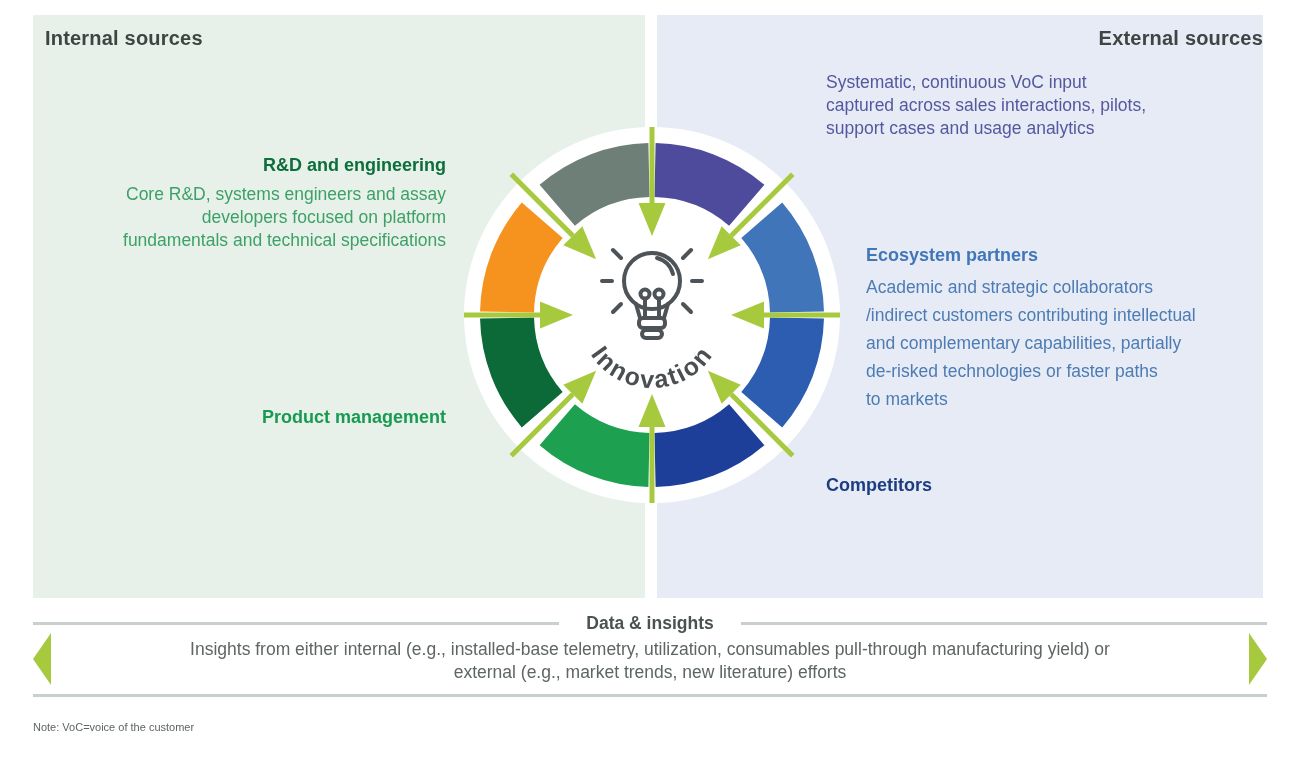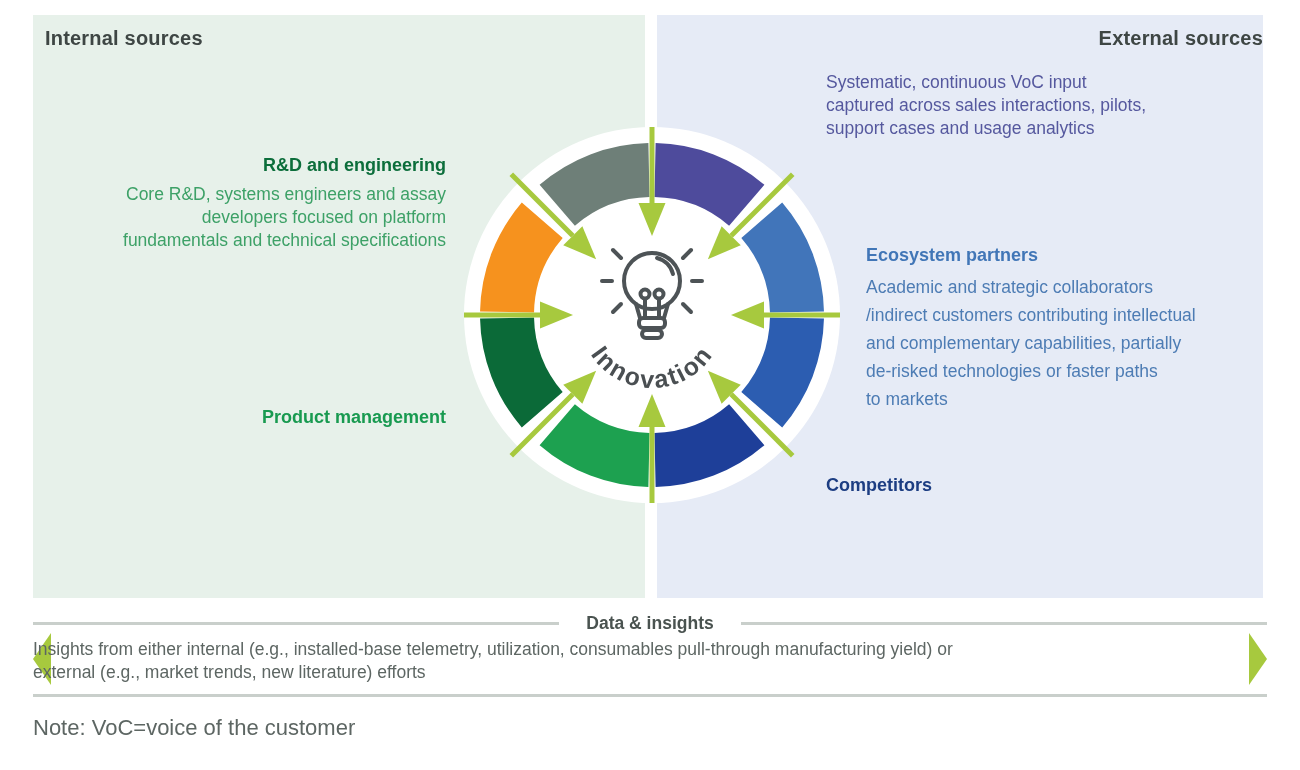--- a/index.html
+++ b/index.html
@@ -32,27 +32,27 @@
   .sec-ecosystem .body{color:#4d7cb4;line-height:28px;}
   .sec-competitors{left:826px;top:475px;width:410px;}
   .sec-competitors .heading{color:#1c3d82;}
   .sec-competitors .body{color:#2d4f97;}
 
   .hub-svg{position:absolute;left:442px;top:105px;width:420px;height:420px;}
 
   .banner-title-row{position:absolute;left:33px;right:33px;top:613px;display:flex;align-items:center;gap:27px;}
   .banner-line{flex:1;height:3px;background:#c9cfcb;}
   .banner-title{font-size:17.5px;font-weight:bold;color:#4a5350;white-space:nowrap;}
-  .banner-text{position:absolute;left:33px;right:33px;top:638px;text-align:left;font-size:17.5px;line-height:23px;color:#5d6663;white-space:pre-line;}
+  .banner-text{position:absolute;left:33px;right:33px;top:638px;text-align:center;font-size:17.5px;line-height:23px;color:#5d6663;white-space:pre-line;}
   .banner-bottom-line{position:absolute;left:33px;right:33px;top:694px;height:3px;background:#c9cfcb;}
   .tri{position:absolute;top:633px;width:18px;height:52px;background:#a7c93e;}
   .tri-left{left:33px;clip-path:polygon(100% 0,100% 100%,0 50%);}
   .tri-right{left:1249px;clip-path:polygon(0 0,0 100%,100% 50%);}
 
-  .footnotes{position:absolute;left:33px;top:716px;font-size:22px;line-height:23.5px;color:#5d6663;}
+  .footnotes{position:absolute;left:33px;top:716px;font-size:11px;line-height:23.5px;color:#5d6663;}
 </style>
 </head>
 <body>
 
 <div class="panel panel-internal"></div>
 <div class="panel panel-external"></div>
 
 <div class="panel-title title-internal">Internal sources</div>
 <div class="panel-title title-external">External sources</div>
 

